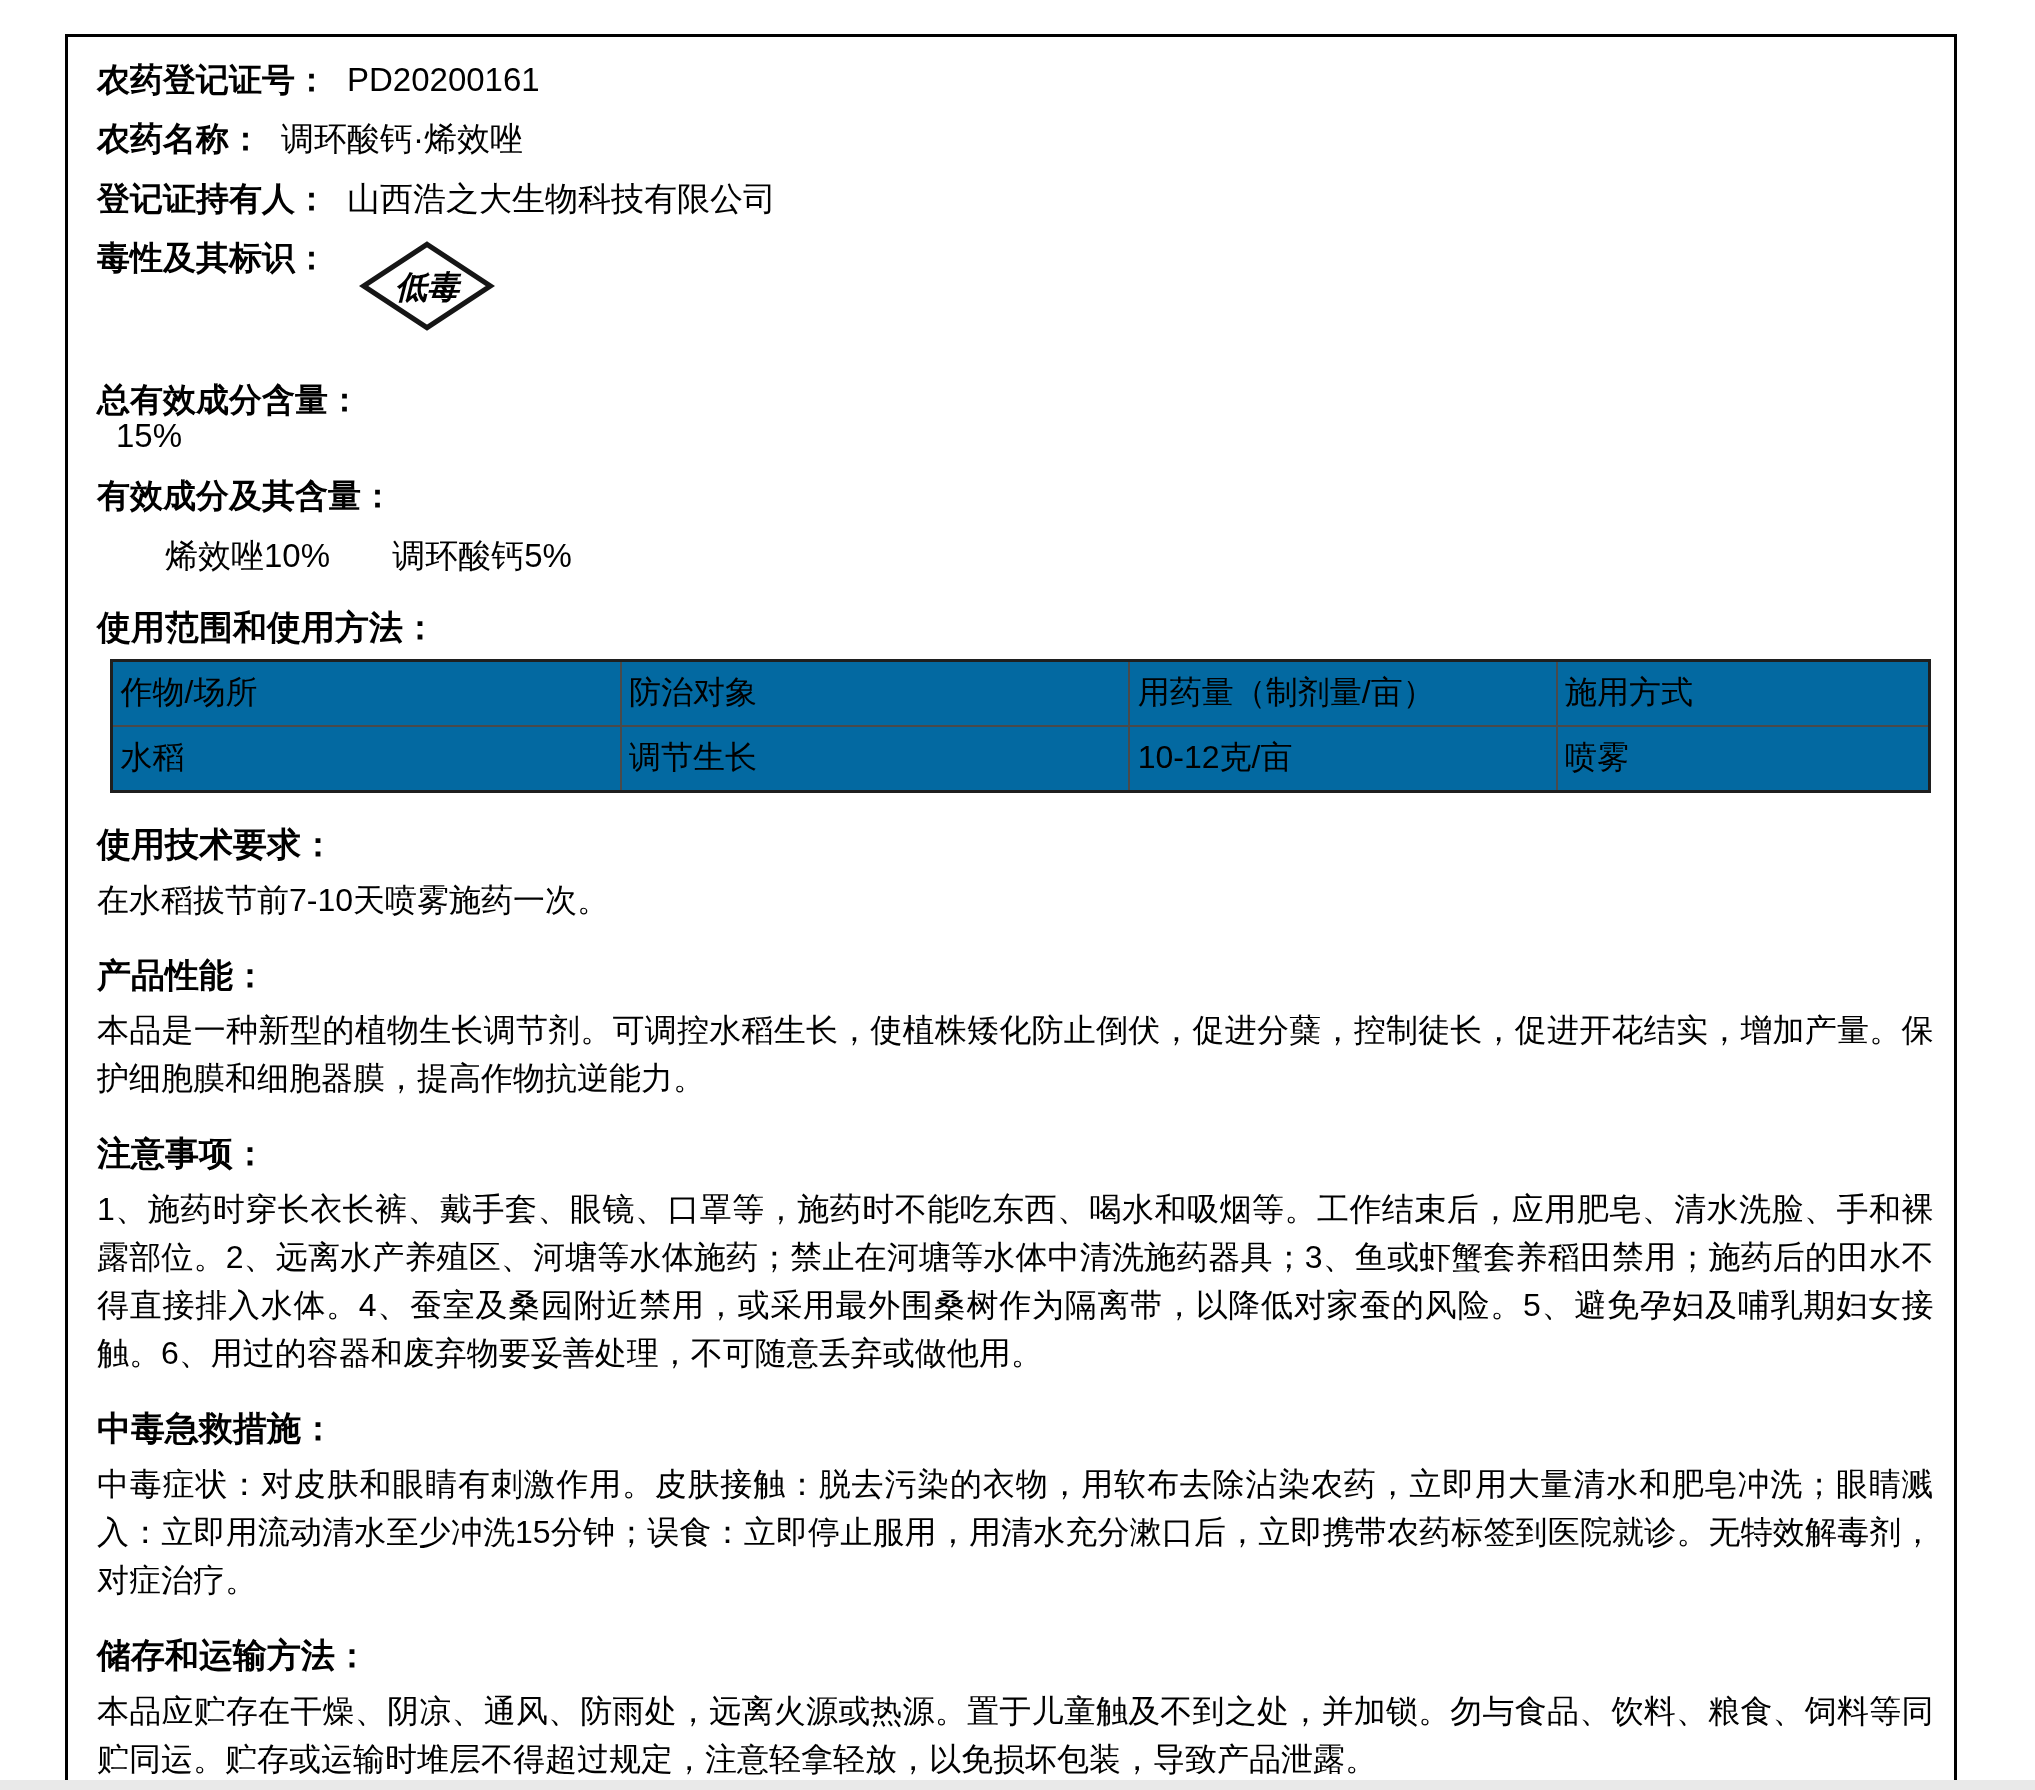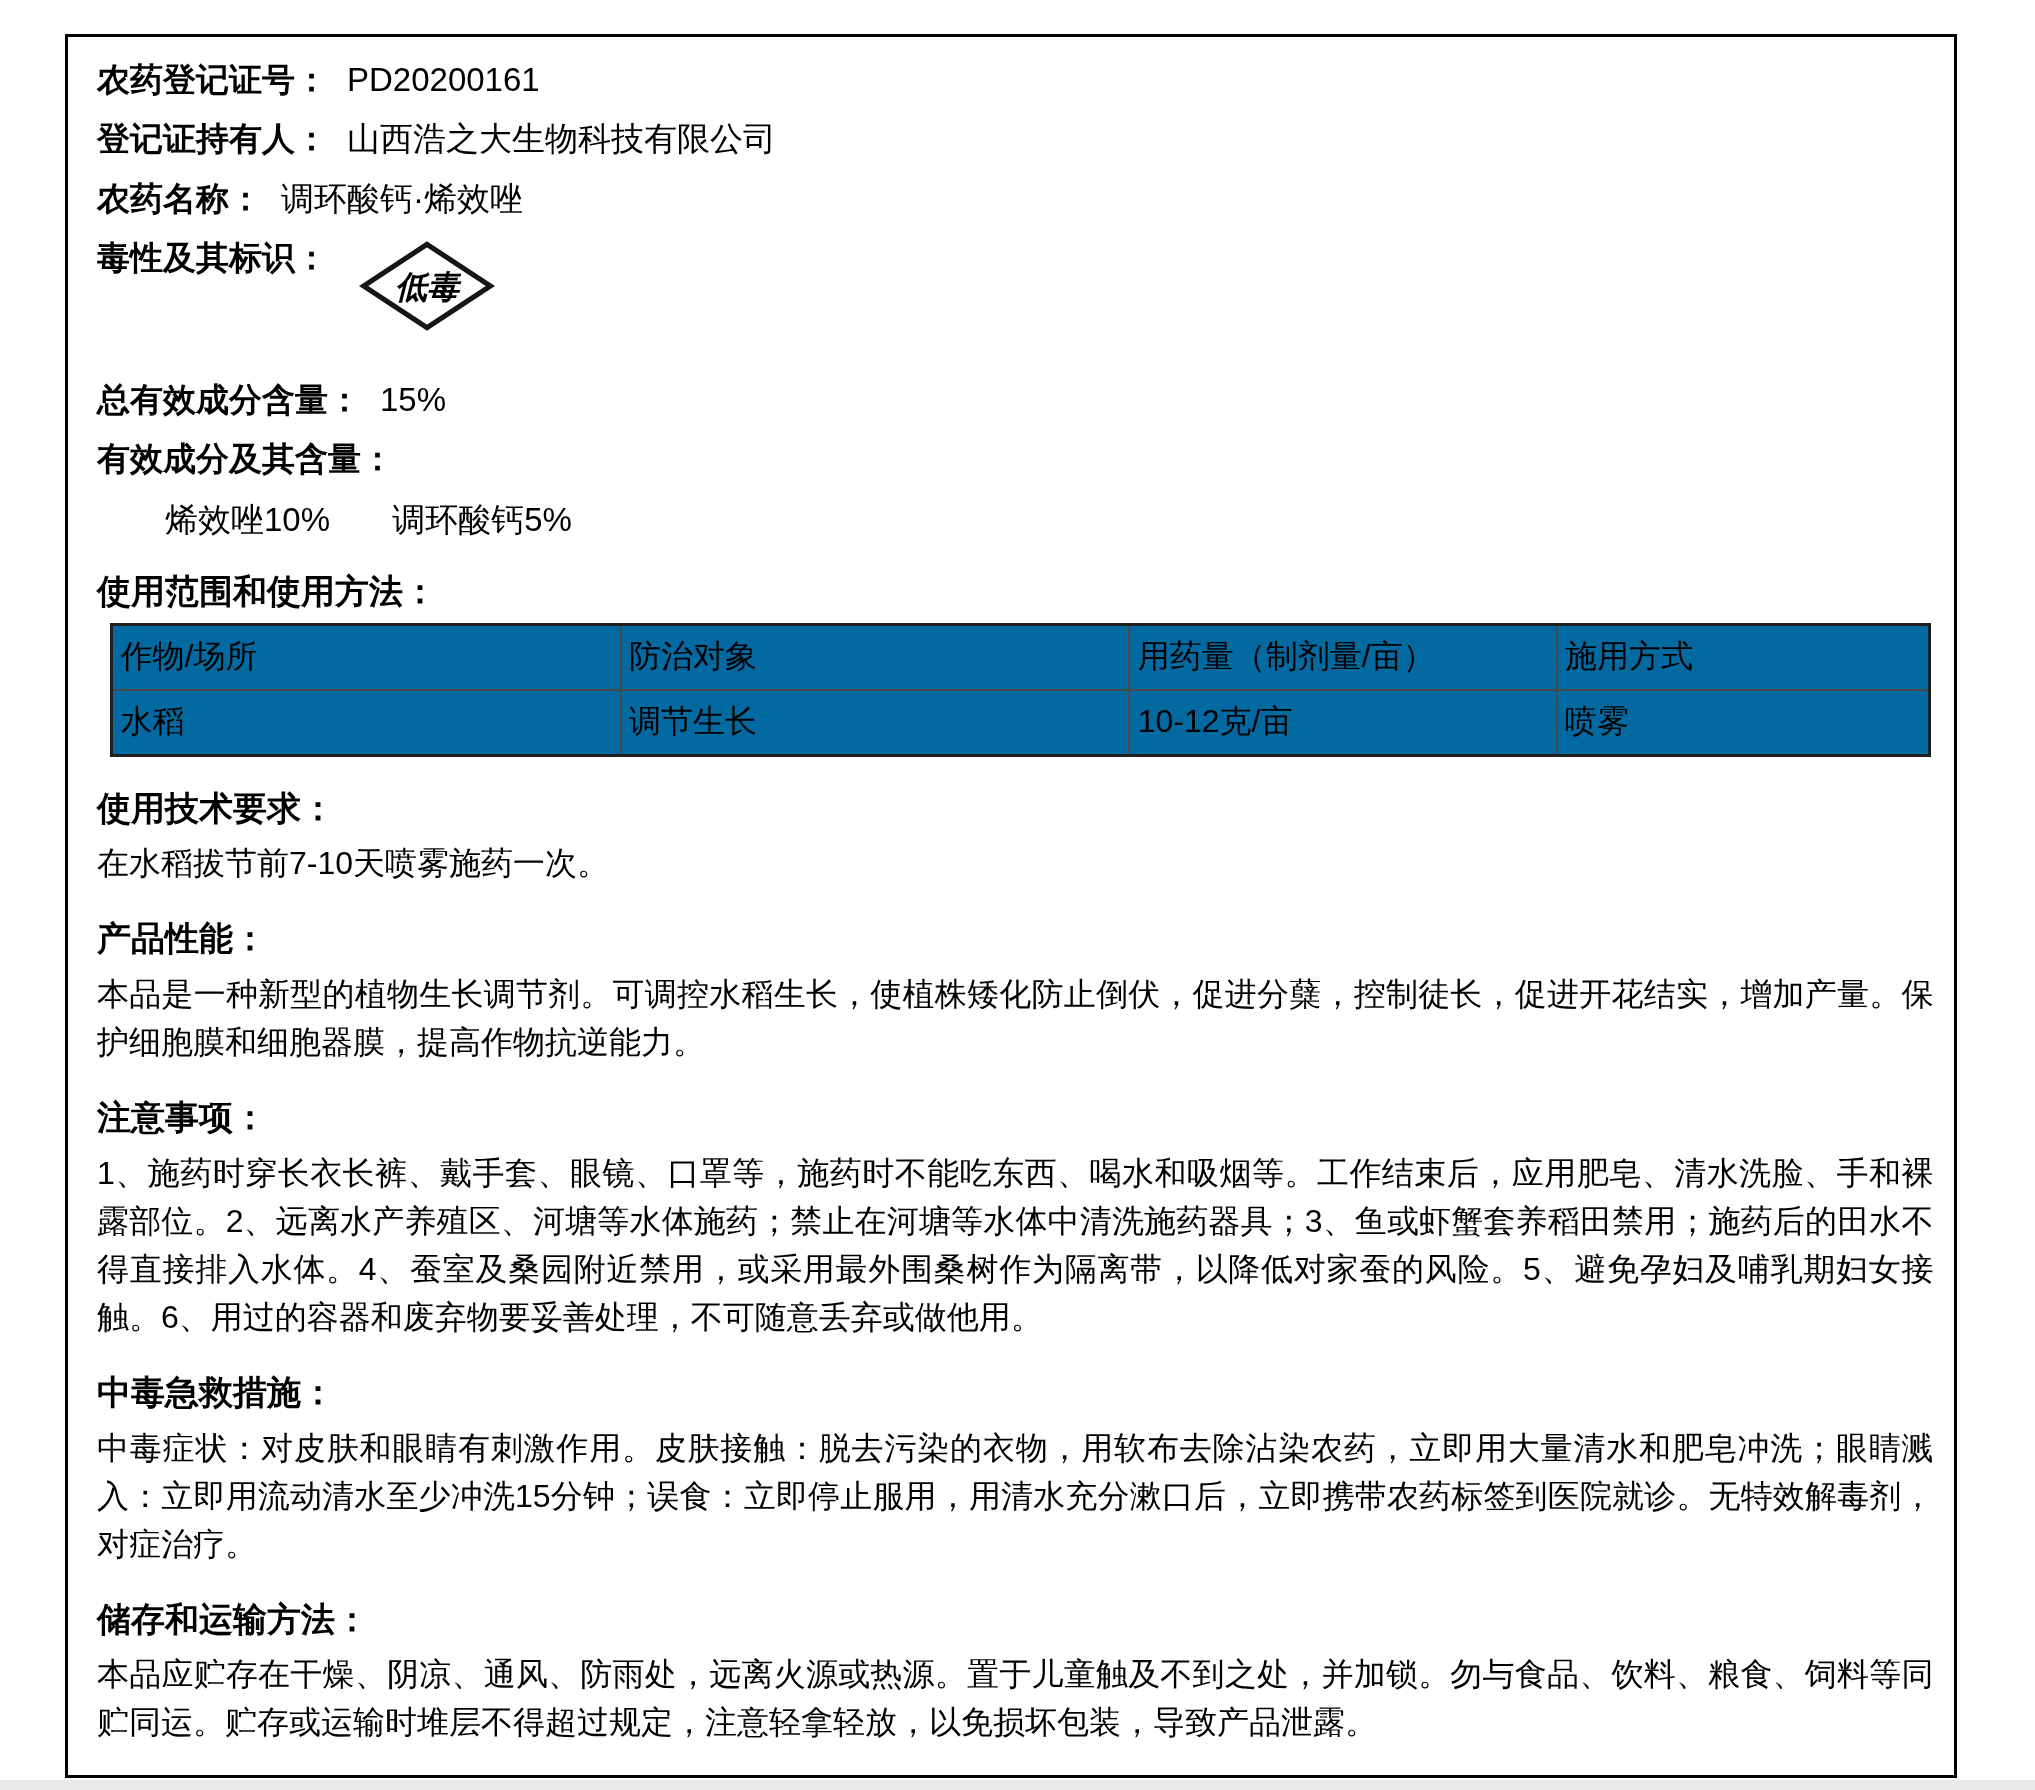--- a/index.html
+++ b/index.html
@@ -28,21 +28,21 @@
     align-items: flex-start;
     font-size: 33px;
     line-height: 1.1;
     margin-bottom: 23px;
     white-space: nowrap;
   }
   .lbl { font-weight: bold; }
   .val { margin-left: 19px; font-weight: normal; }
   .tox-row { margin-bottom: 10.3px; }
   .tox-badge { margin-left: 31px; display: inline-block; }
-  .mt-lg { margin-top: 43px; }
+  .mt-lg { margin-top: 43px; flex-direction: column; }
   .sub-indent {
     padding-left: 68px;
     font-size: 33px;
     margin: 4.4px 0 29px 0;
   }
   .sub-indent .ing { margin-right: 53px; }
   .section-heading {
     font-size: 34px;
     font-weight: bold;
     margin: 32px 0 11.7px 0;
@@ -87,27 +87,27 @@
 <body>
 
 <div class="doc">
 
   <div class="field">
     <span class="lbl">农药登记证号：</span>
     <span class="val">PD20200161</span>
   </div>
 
   <div class="field">
-    <span class="lbl">登记证持有人：</span>
-    <span class="val">山西浩之大生物科技有限公司</span>
+    <span class="lbl">农药名称：</span>
+    <span class="val">调环酸钙·烯效唑</span>
   </div>
 
   <div class="field">
-    <span class="lbl">农药名称：</span>
-    <span class="val">调环酸钙·烯效唑</span>
+    <span class="lbl">登记证持有人：</span>
+    <span class="val">山西浩之大生物科技有限公司</span>
   </div>
 
 
   <div class="field tox-row">
     <span class="lbl">毒性及其标识：</span>
     <span class="tox-badge">
       <svg width="136" height="92" viewBox="0 0 186 126" aria-hidden="true" style="font-size:45px">
         <polygon points="93,6 180,63 93,120 6,63" fill="none" stroke="#161616" stroke-width="7"></polygon>
         <text x="93" y="79" text-anchor="middle" font-size="44" font-weight="bold" font-style="italic">低毒</text>
       </svg>

